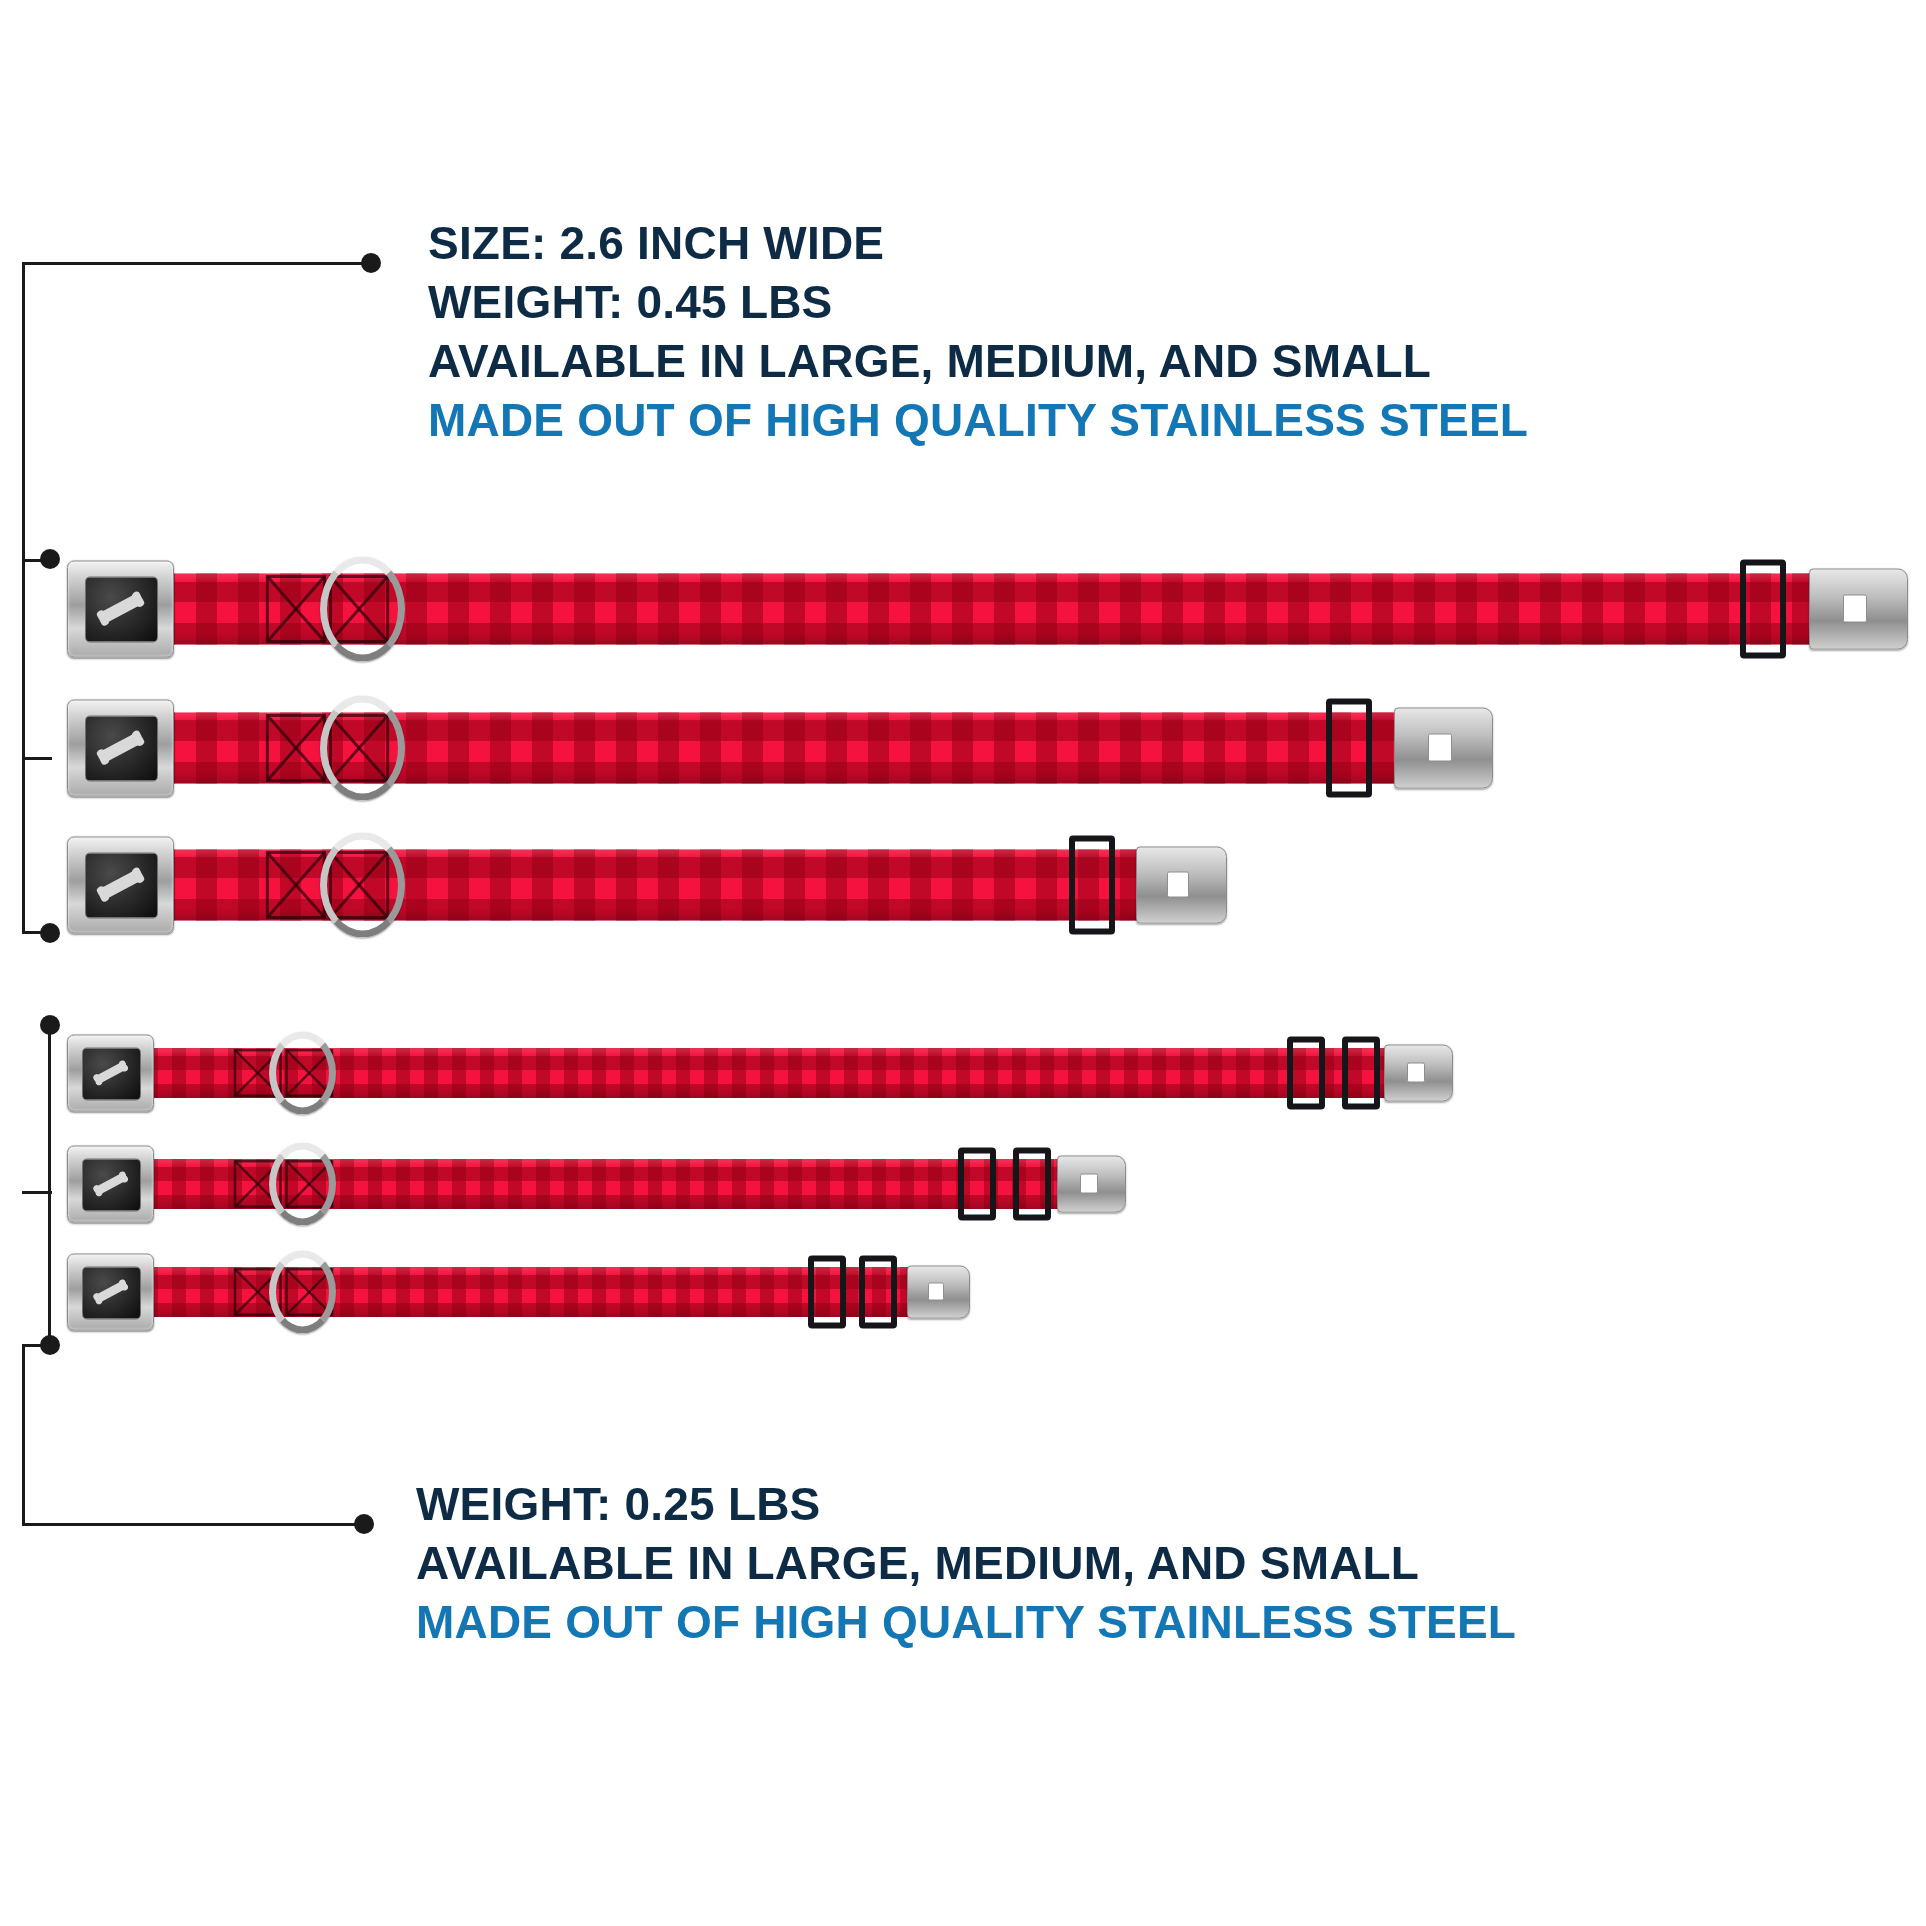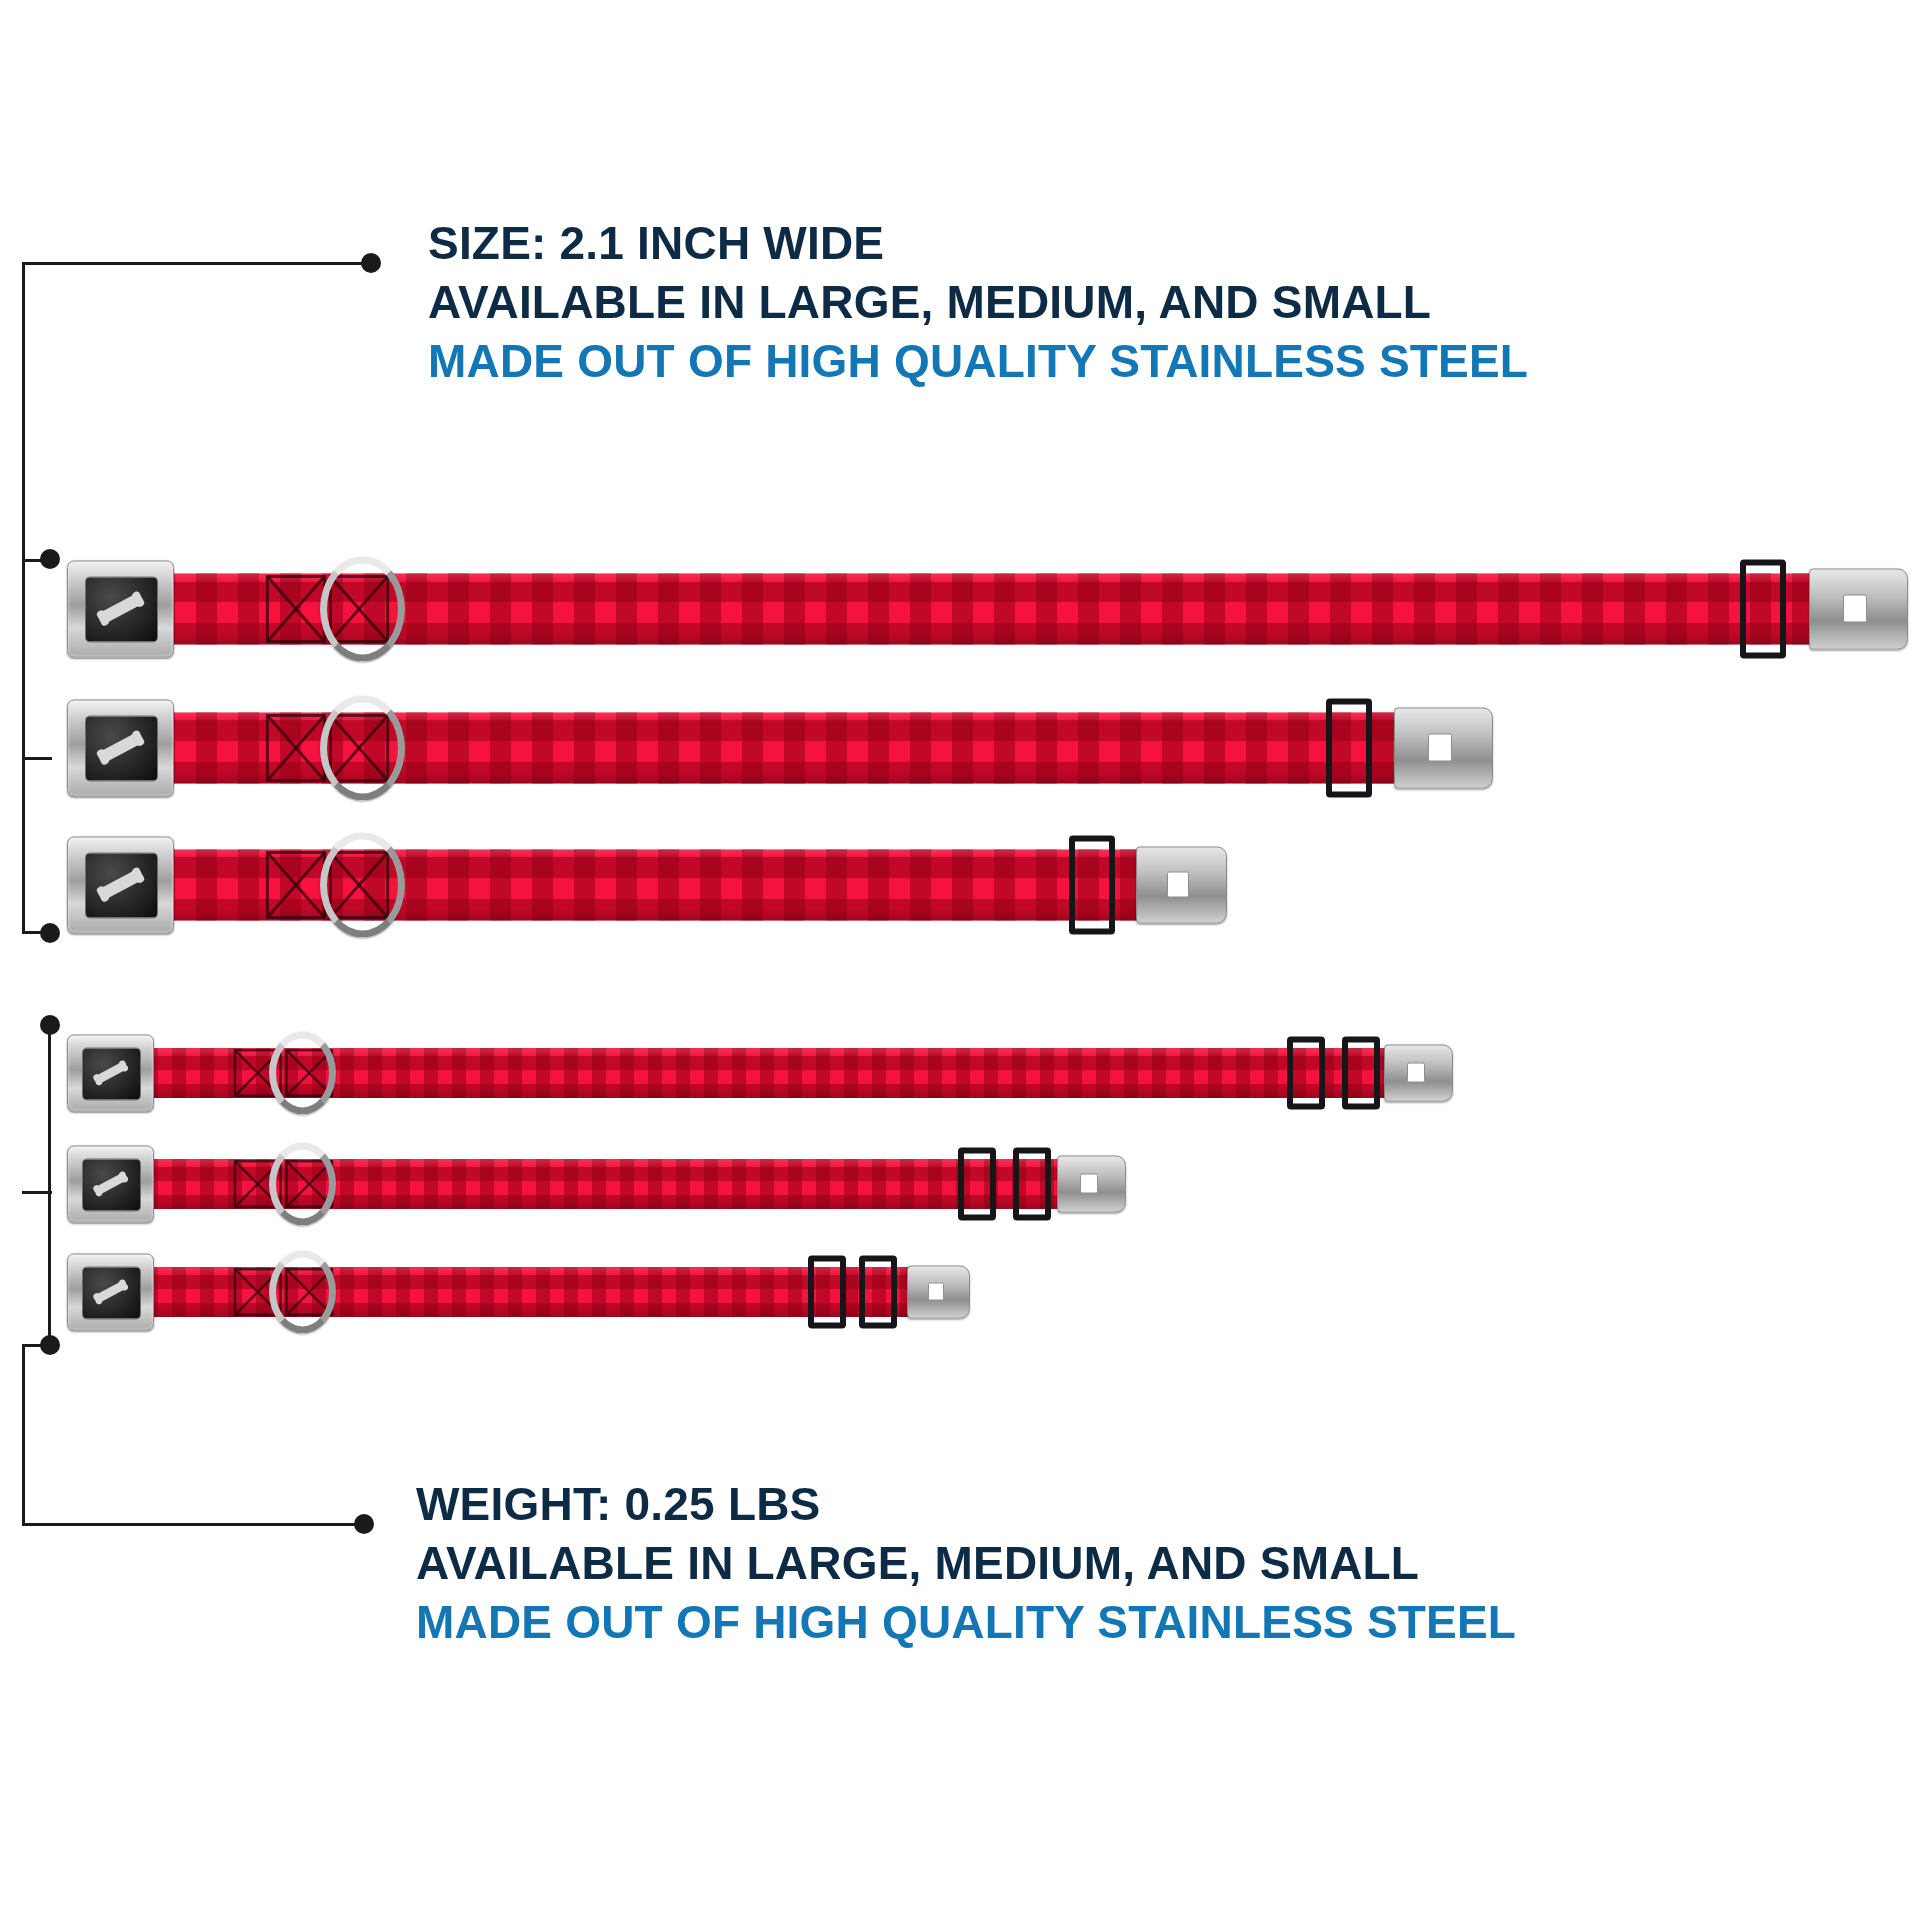--- a/index.html
+++ b/index.html
@@ -178,21 +178,22 @@
     border: 1px solid #8e8e8e;
     border-radius: 2px;
   }
 </style>
 </head>
 <body>
 
 <div class="stage">
 
   <div class="spec-block" id="spec-top">
-    <div class="spec-line spec-dark l1">SIZE: 2.1 INCH WIDE</div>
+    <div class="spec-line spec-dark l1">SIZE: 2.6 INCH WIDE</div>
+    <div class="spec-line spec-dark l2">WEIGHT: 0.45 LBS</div>
     <div class="spec-line spec-dark l3">AVAILABLE IN LARGE, MEDIUM, AND SMALL</div>
     <div class="spec-line spec-blue l4">MADE OUT OF HIGH QUALITY STAINLESS STEEL</div>
   </div>
 
   <div class="leader h" style="left:22px; top:262px; width:356px;"></div>
   <div class="dot" style="left:361px; top:253px;"></div>
   <div class="leader v" style="left:22px; top:262px; height:495px;"></div>
   <div class="leader h" style="left:22px; top:559px; width:30px;"></div>
   <div class="leader h" style="left:22px; top:757px; width:30px;"></div>
   <div class="dot" style="left:40px; top:549px;"></div>

